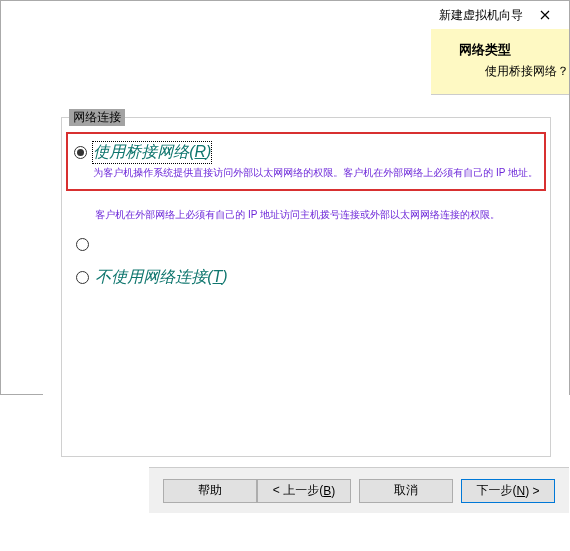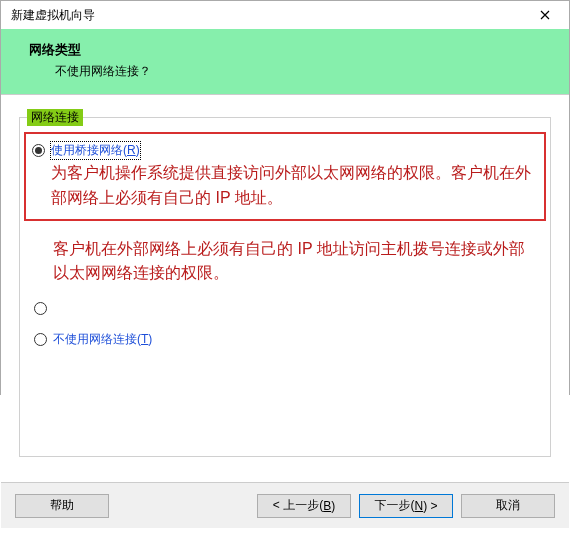--- a/index.html
+++ b/index.html
@@ -11,20 +11,21 @@
       height: 551px;
       overflow: hidden;
     }
     .window {
       width: 570px;
       height: 395px;
       border: 1px solid #aaa;
       background: #fff;
       display: flex;
       flex-direction: column;
+      align-items: flex-end;
     }
     .titlebar {
       height: 30px;
       display: flex;
       align-items: center;
       justify-content: space-between;
       padding: 0 2px 0 10px;
       background: #fff;
     }
     .titlebar-title {
@@ -35,21 +36,21 @@
       width: 44px;
       height: 28px;
       display: flex;
       align-items: center;
       justify-content: center;
       cursor: pointer;
     }
     .close-btn svg { width: 10px; height: 10px; }
     .header {
       padding: 12px 0 14px 28px;
-      background: #86efac;
+      background: #fef9c3;
       border-bottom: 1px solid #ccc;
     }
     .header-title {
       font-size: 13px;
       font-weight: bold;
       color: #000;
       margin-bottom: 4px;
     }
     .header-subtitle {
       font-size: 12px;
@@ -67,21 +68,21 @@
     }
     .fieldset-inner {
       border: 1px solid #d0d0d0;
       padding: 18px 12px 12px 12px;
       min-height: 340px;
     }
     .legend {
       position: absolute;
       top: 0;
       left: 8px;
-      background: #84cc16;
+      background: #a3a3a3;
       padding: 0 4px;
       font-size: 12px;
       color: #000;
     }
     .option {
       margin-bottom: 16px;
     }
     .option.highlighted {
       border: 2px solid #d83030;
       padding: 8px 6px;
@@ -106,46 +107,46 @@
       cursor: pointer;
     }
     .radio.checked::after {
       content: "";
       width: 7px;
       height: 7px;
       border-radius: 50%;
       background: #333;
     }
     .option-label {
-      font-size: 12px;
-      color: #1d4ed8;
-      cursor: pointer;
+      font-size: 16px;
+      color: #0f766e;
+      cursor: pointer;
+      font-style: italic;
     }
     .option-label.focused {
       outline: 1px dotted #000;
       outline-offset: 0px;
     }
     .option-label .u { text-decoration: underline; }
     .option-desc {
-      font-size: 16px;
-      color: #b91c1c;
+      font-size: 10px;
+      color: #6d28d9;
       padding-left: 19px;
       line-height: 1.55;
       margin-top: 2px;
     }
     .option.plain { padding-left: 2px; }
     .footer {
       height: 46px;
       background: #f0f0f0;
       border-top: 1px solid #ccc;
       display: flex;
       align-items: center;
       justify-content: space-between;
       padding: 12px 14px;
-      margin-top: 15px;
     }
     .footer-left, .footer-right { display: flex; gap: 8px; }
     .btn {
       min-width: 94px;
       height: 24px;
       background: #e1e1e1;
       border: 1px solid #adadad;
       font-size: 12px;
       font-family: inherit;
       color: #000;
@@ -169,21 +170,21 @@
     <div class="titlebar-title">新建虚拟机向导</div>
     <div class="close-btn">
       <svg viewBox="0 0 10 10">
           <path d="M1 1 L9 9 M9 1 L1 9" stroke="#000" stroke-width="1.2" fill="none"></path>
         </svg>
     </div>
   </div>
 
   <div class="header">
     <div class="header-title">网络类型</div>
-    <div class="header-subtitle">不使用网络连接？</div>
+    <div class="header-subtitle">使用桥接网络？</div>
   </div>
 
   <div class="content">
     <div class="fieldset">
       <div class="legend">网络连接</div>
       <div class="fieldset-inner">
 
         <div class="option highlighted">
           <div class="option-row">
             <span class="radio checked"></span>
@@ -216,22 +217,22 @@
   <div class="footer">
     <div class="footer-left">
       <button class="btn">帮助</button>
     </div>
     <div class="footer-right">
       <button class="btn">
           <span>&lt; 上一步(</span>
           <span class="u">B</span>
           <span>)</span>
         </button>
+      <button class="btn">取消</button>
       <button class="btn default">
           <span>下一步(</span>
           <span class="u">N</span>
           <span>) &gt;</span>
         </button>
-      <button class="btn">取消</button>
     </div>
   </div>
 
 </div>
 
 </body></html>

